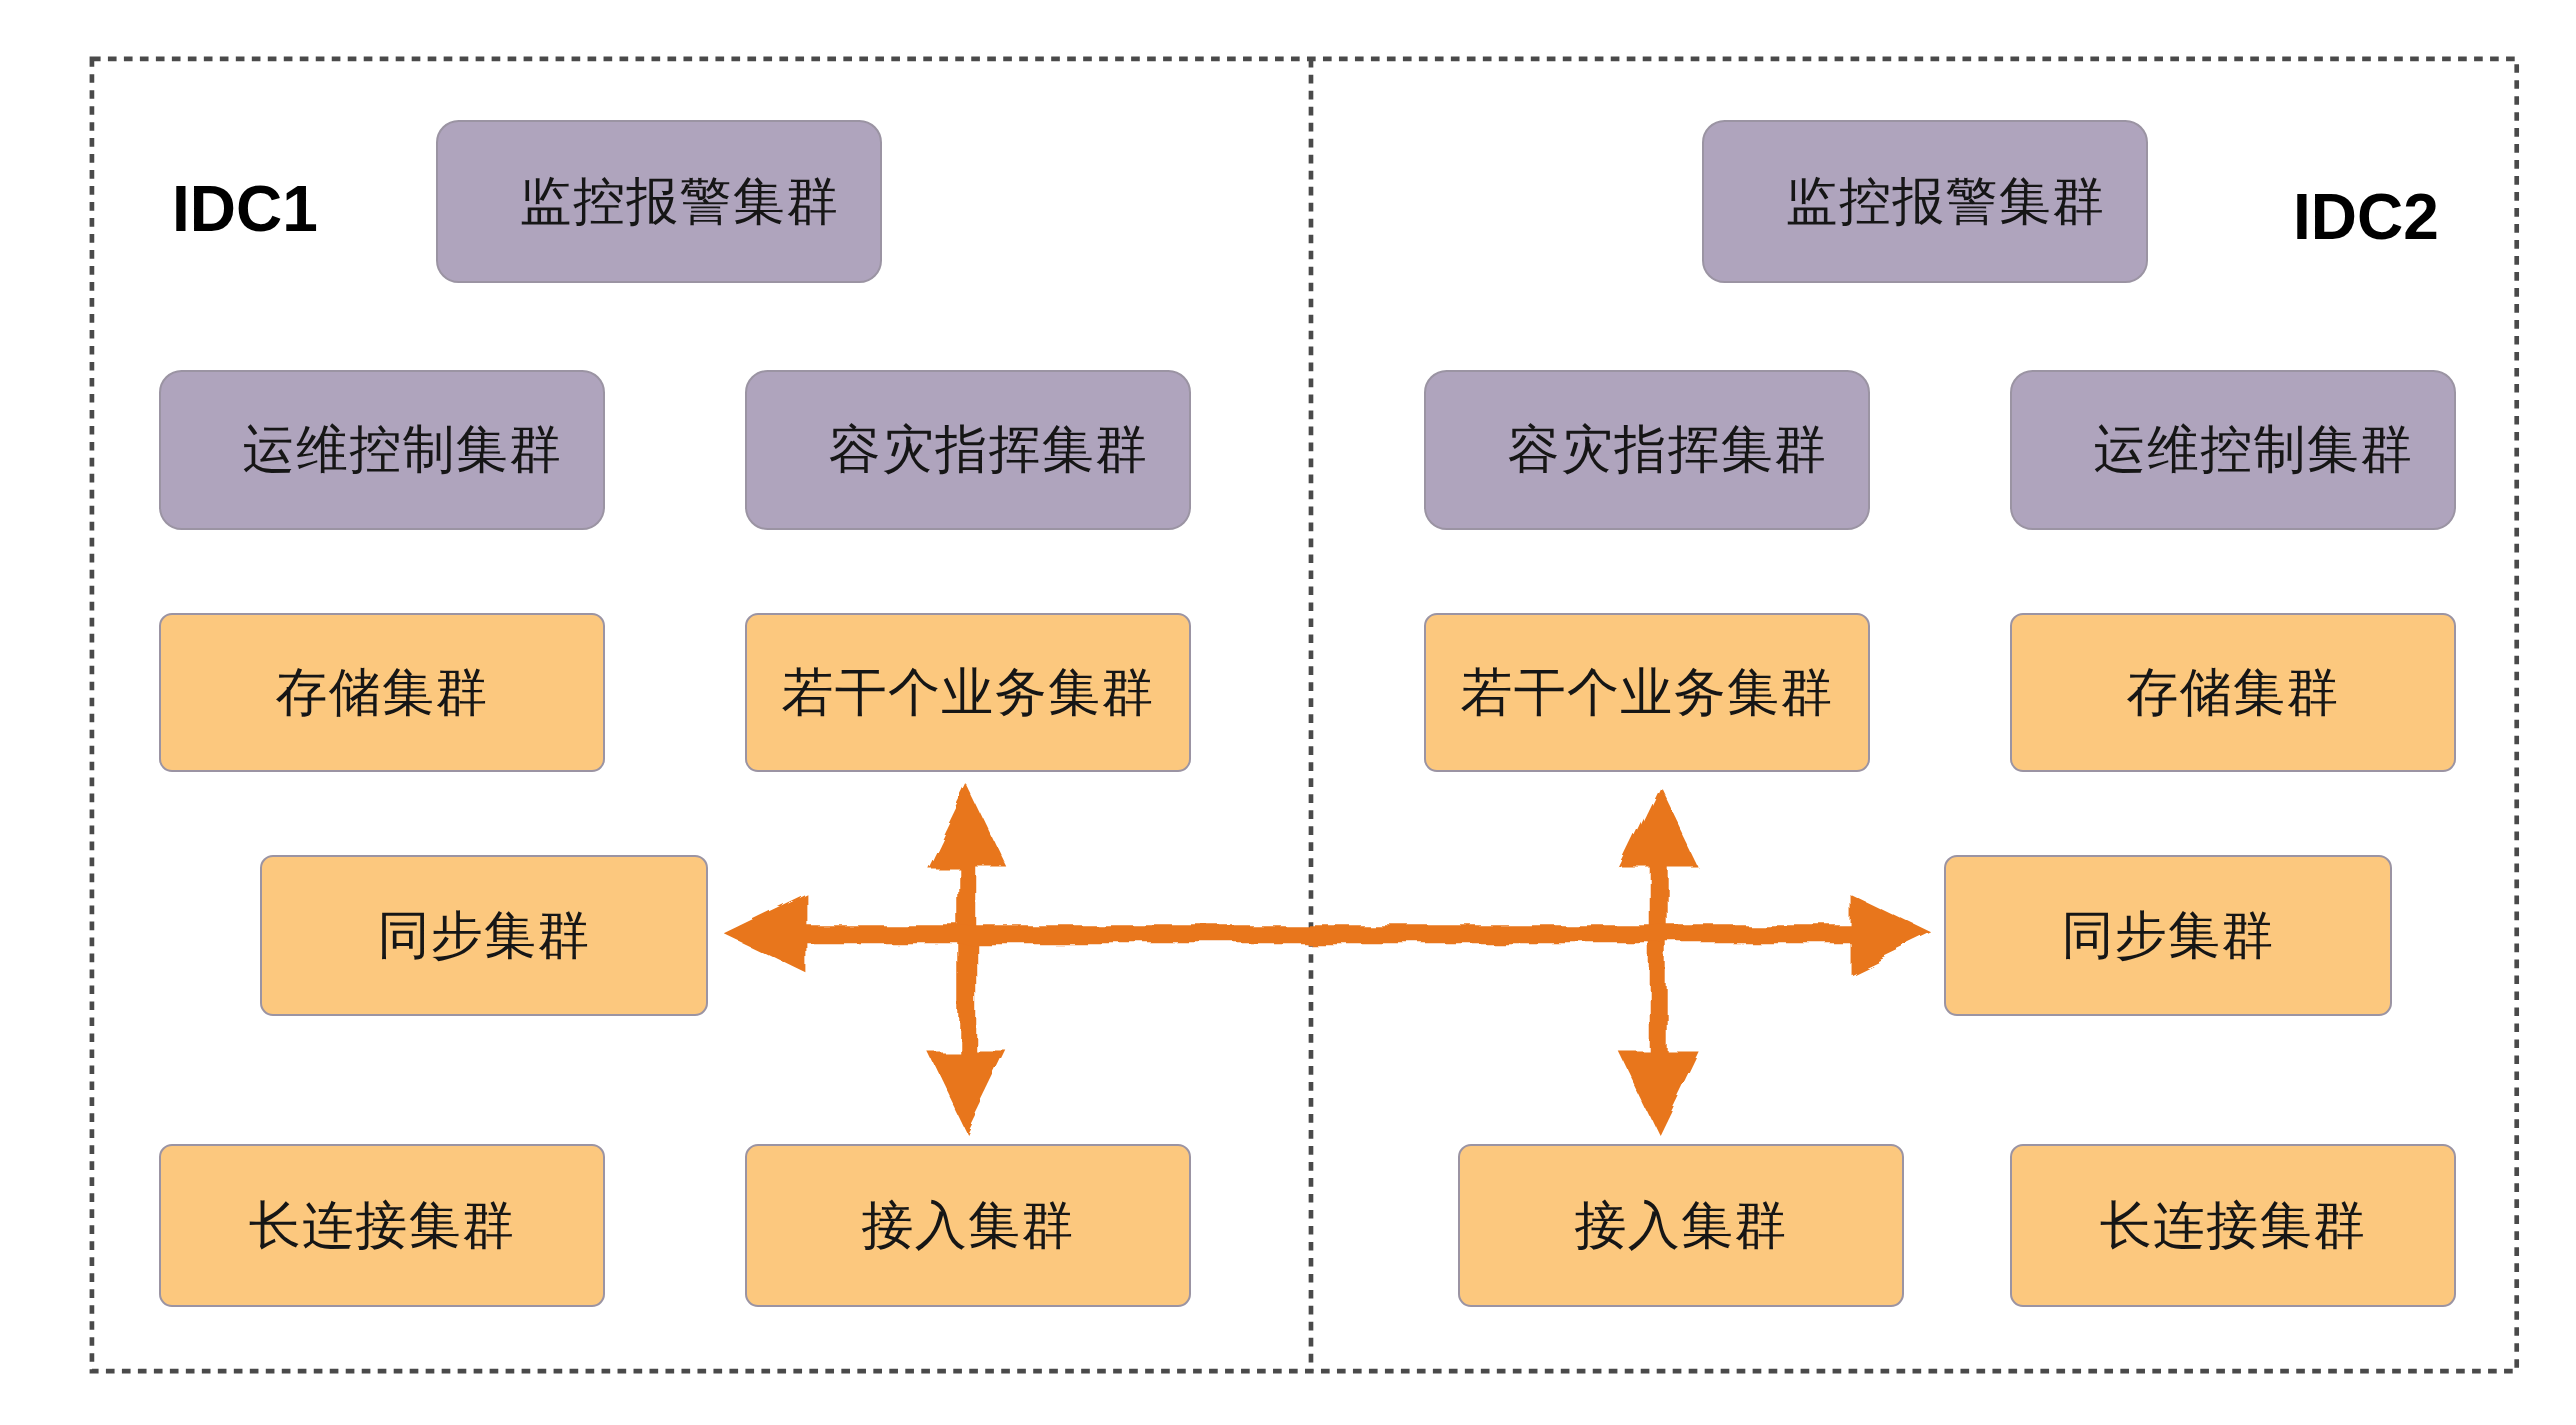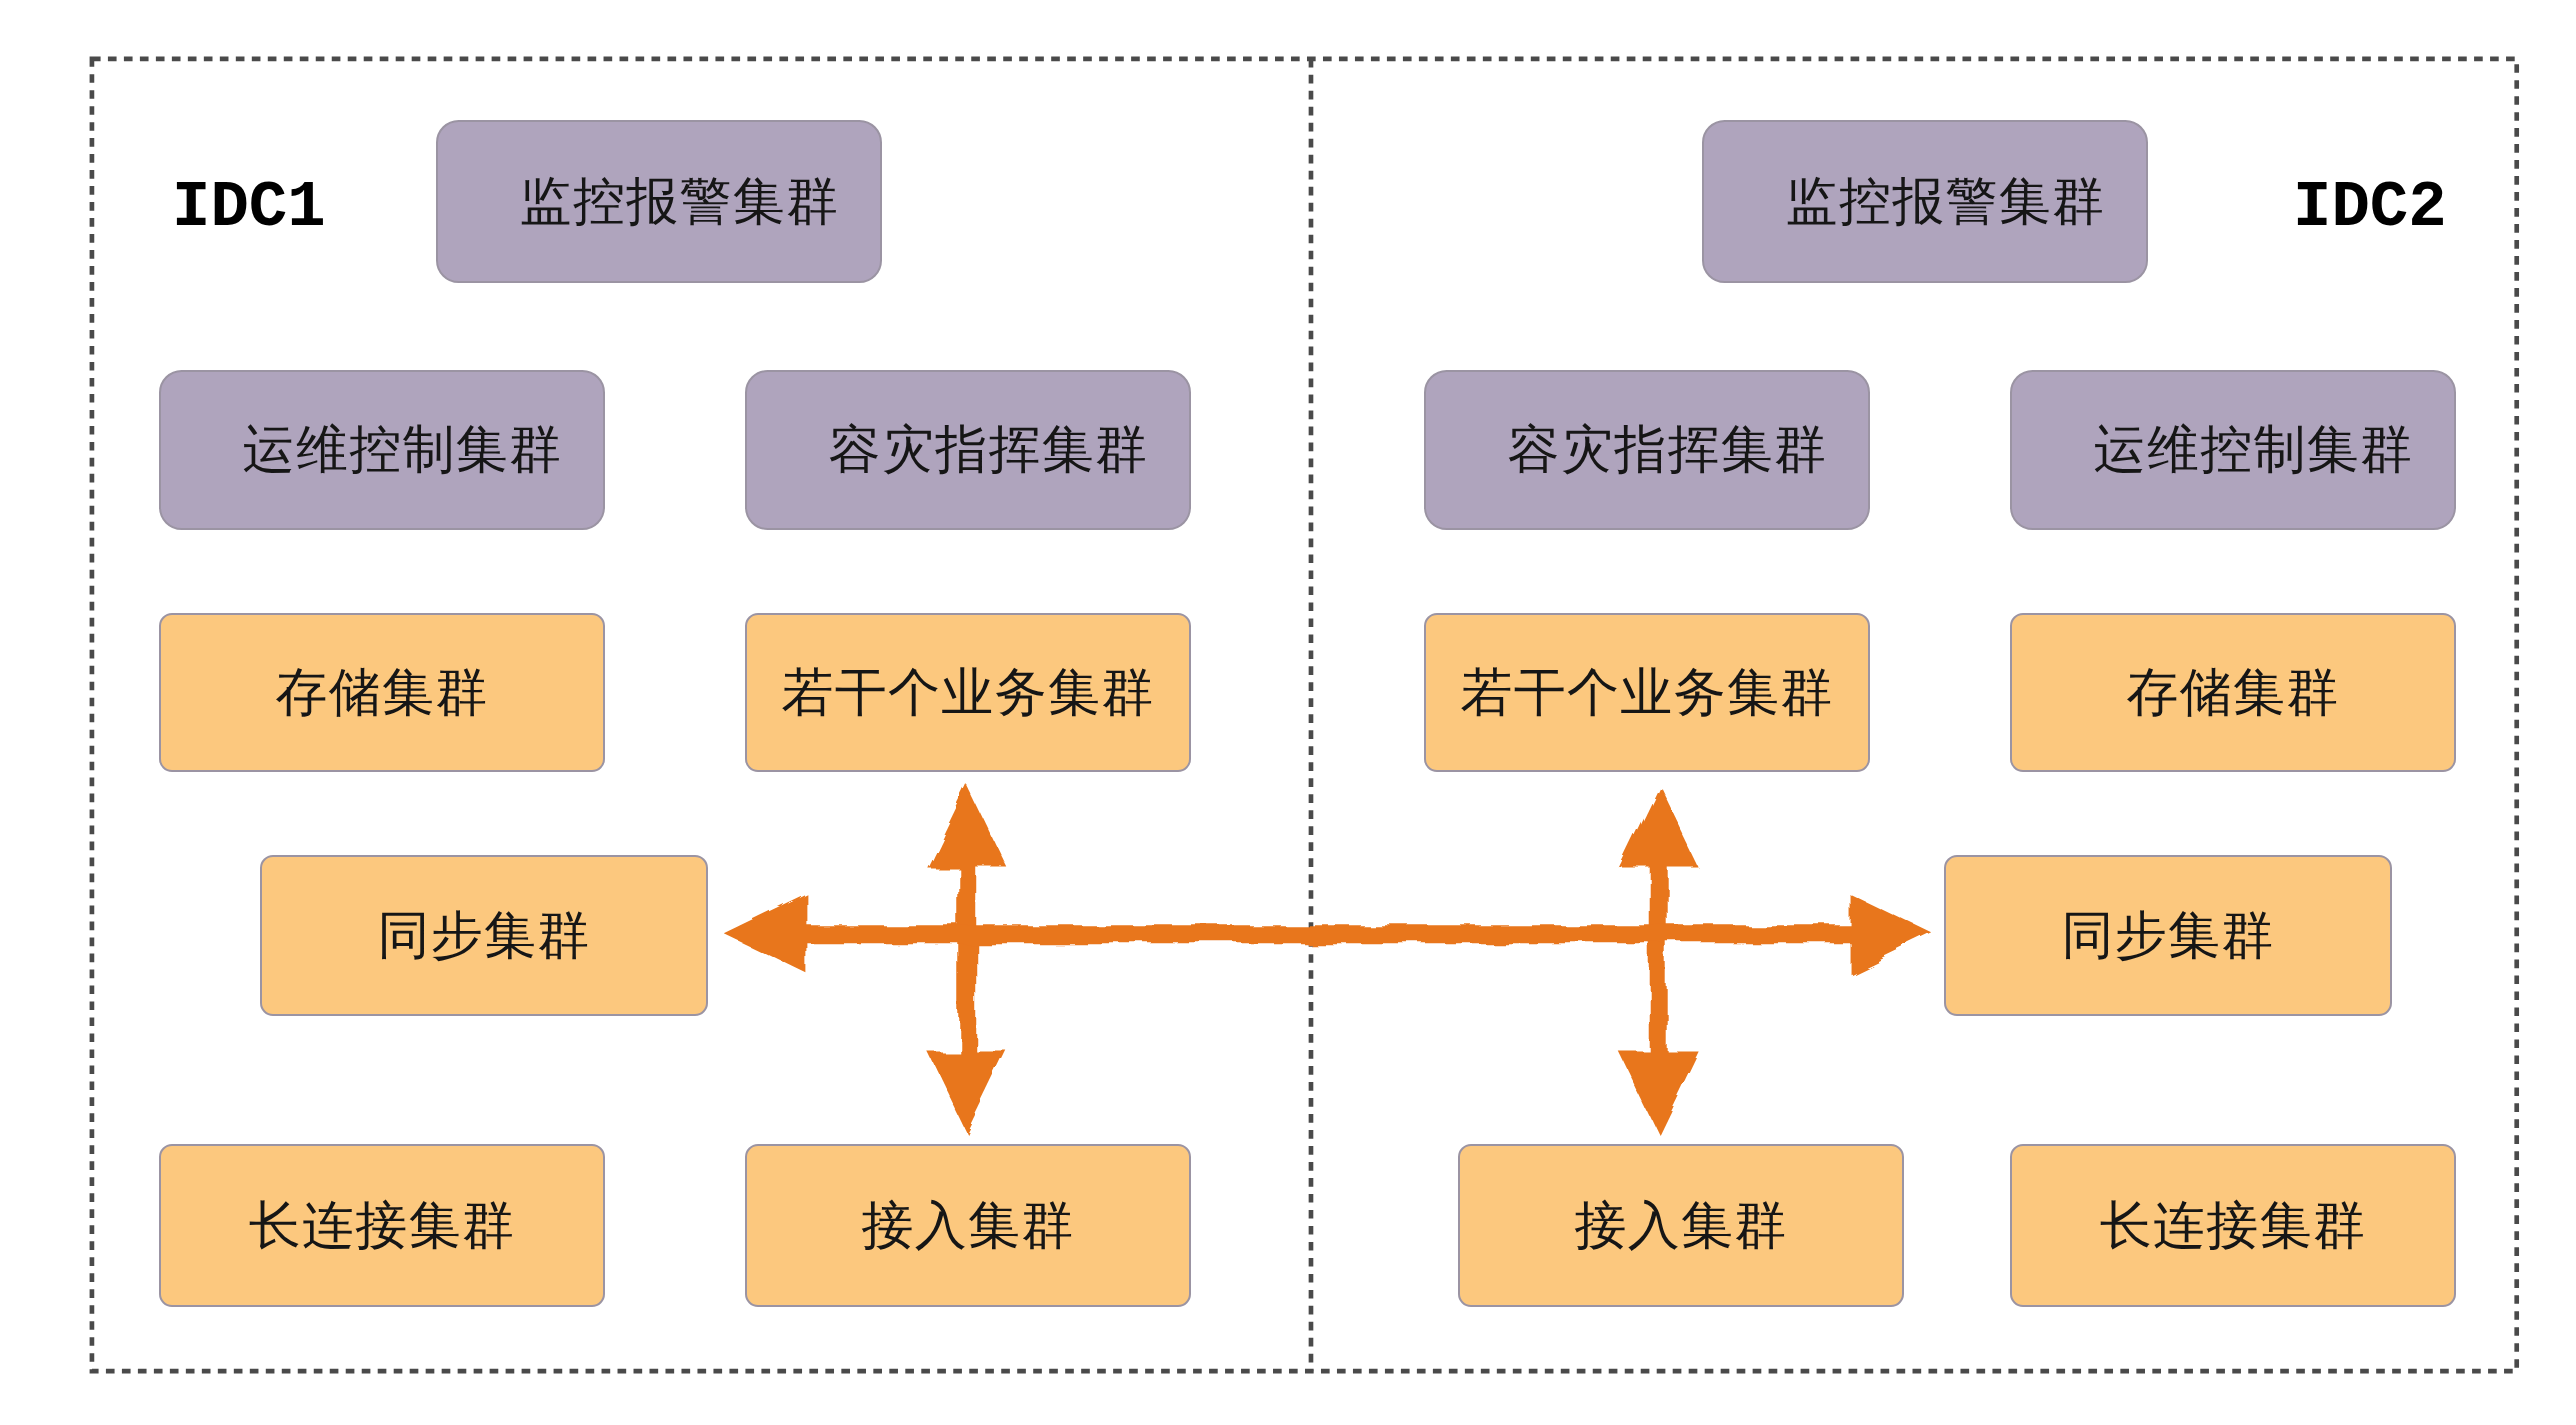--- a/index.html
+++ b/index.html
@@ -11,21 +11,20 @@
   html,body{
     width:2576px; height:1426px;
     background:#ffffff;
     font-family:"Liberation Sans","DejaVu Sans",sans-serif;
     overflow:hidden;
   }
   .canvas{
     position:relative;
     width:2576px; height:1426px;
     background:#ffffff;
-    font-family:Liberation Mono, monospace;
   }
   .layer-svg{
     position:absolute; left:0; top:0;
     width:2576px; height:1426px;
   }
   .box{
     position:absolute;
     display:flex; align-items:center; justify-content:center;
     border-radius:22.6px;
     border:2.7px solid var(--box-border);
@@ -54,21 +53,21 @@
   .l-idc1          { left:172px;  top:172px; }
   
   .b-idc2-monitor  { left:1702px; top:120px;  width:446px; height:163px; }
   .b-idc2-disaster { left:1424px; top:370px;  width:446px; height:160px; }
   .b-idc2-ops      { left:2010px; top:370px;  width:446px; height:160px; }
   .b-idc2-business { left:1424px; top:613px;  width:446px; height:159px; }
   .b-idc2-storage  { left:2010px; top:613px;  width:446px; height:159px; }
   .b-idc2-sync     { left:1944px; top:855px; width:448px; height:161px; }
   .b-idc2-access   { left:1458px; top:1144px; width:446px; height:163px; }
   .b-idc2-longconn { left:2010px; top:1144px; width:446px; height:163px; }
-  .l-idc2          { left:2293px; top:172px; }
+  .l-idc2          { left:2293px; top:180px; }
 </style>
 </head>
 <body>
 
 <div class="canvas">
 
   <svg class="layer-svg" viewBox="0 0 3867 2140">
     <defs>
       <filter id="rough" x="-20%" y="-20%" width="140%" height="140%">
         <feTurbulence type="fractalNoise" baseFrequency="0.013" numOctaves="3" result="n"></feTurbulence>

